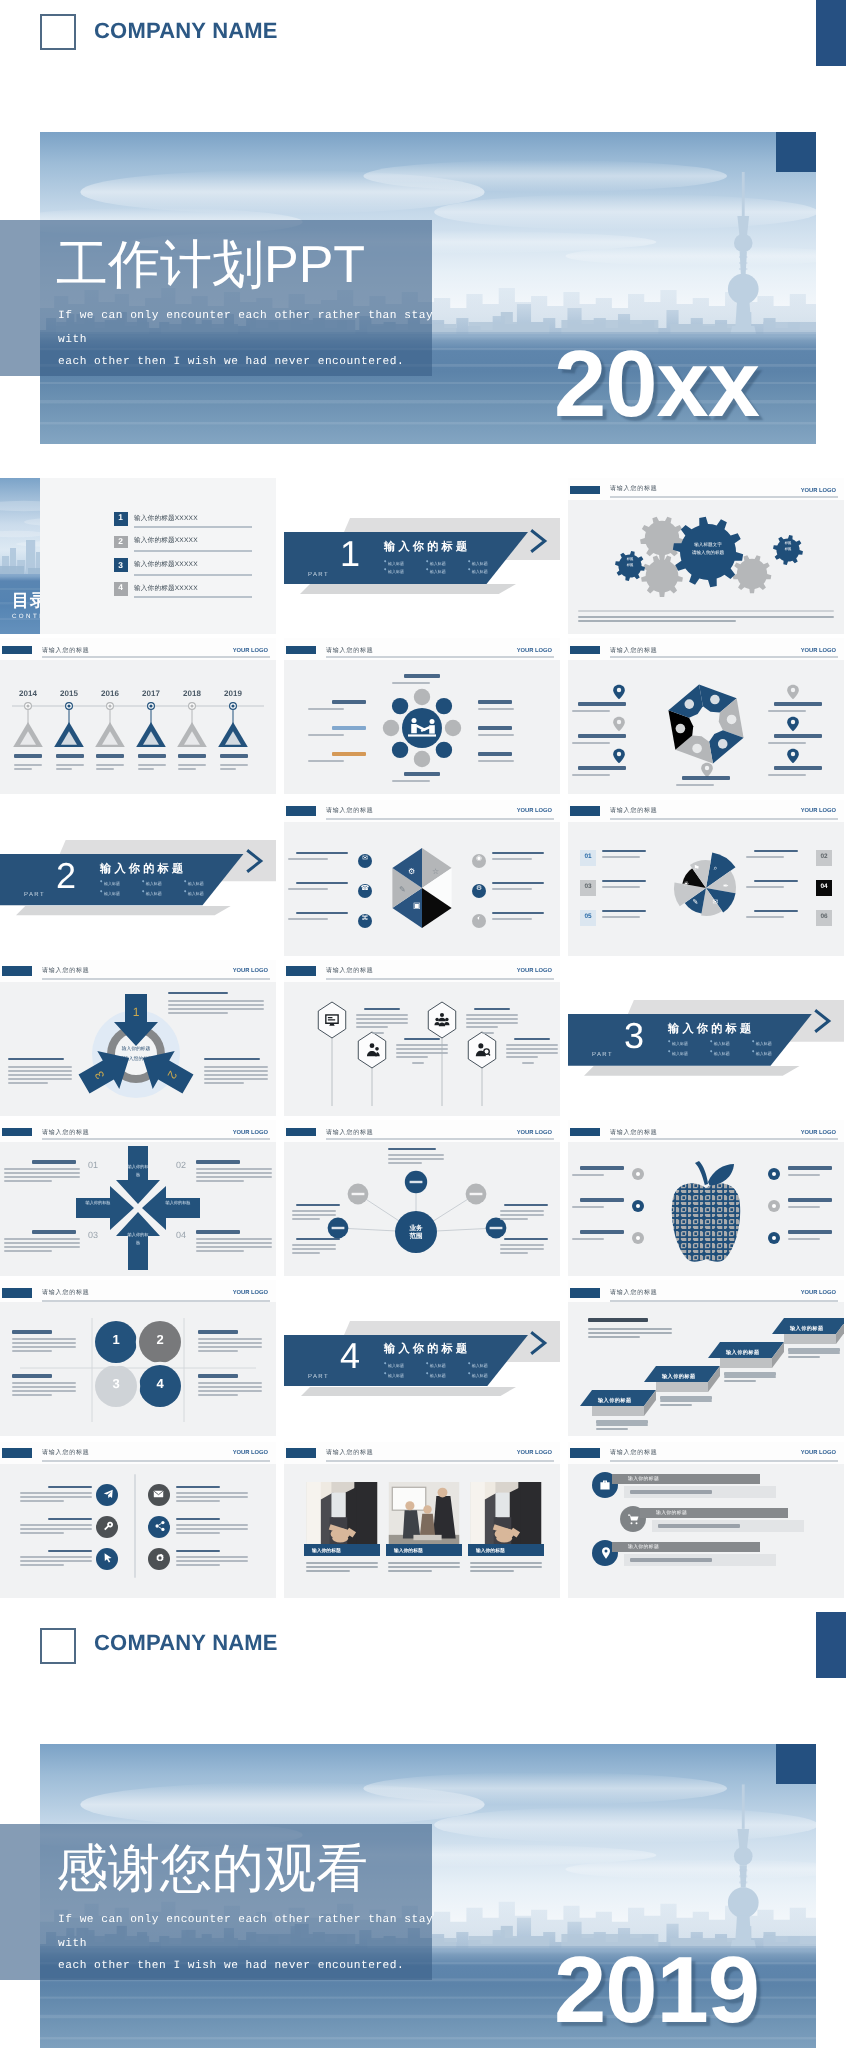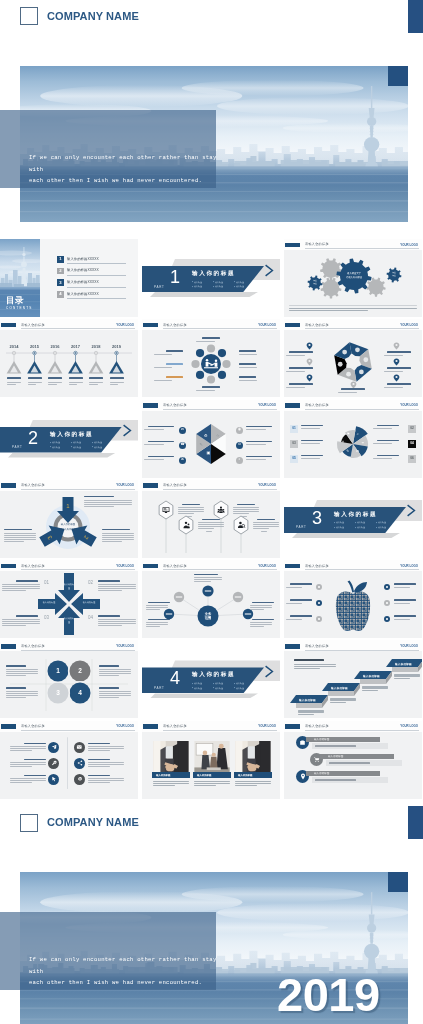--- a/index.html
+++ b/index.html
@@ -34,21 +34,21 @@
   .sh-blk{position:absolute;left:1px;top:3.6px;width:15px;height:4.6px;background:#1d4e79;}
   .sh-ttl{position:absolute;left:21px;top:3.4px;font-size:3px;color:#404e5a;letter-spacing:.4px;}
   .sh-logo{position:absolute;right:4px;top:3.6px;font-size:2.9px;color:#2e5f93;font-weight:bold;letter-spacing:0px;}
   .sh-line{position:absolute;left:21px;right:3px;top:9.2px;height:.5px;background:#ccd2d8;}
   .sbody{position:absolute;left:0;top:11px;width:138px;height:67px;background:#f1f2f3;}
 
   
   .fx{position:absolute;background:#9aa4ad;height:1.1px;border-radius:.5px;opacity:.85;}
 
   
-  .toc-img{position:absolute;left:0;top:0;width:40px;height:78px;overflow:hidden;}
+  .toc-img{position:absolute;left:0;top:0;width:20px;height:78px;overflow:hidden;}
   .toc-cap{position:absolute;left:6px;bottom:7px;color:#fff;}
   .toc-cap .cn{font-size:8.5px;font-weight:bold;letter-spacing:.5px;line-height:1;}
   .toc-cap .en{font-size:3.1px;letter-spacing:1.2px;margin-top:1.5px;}
   .toc-rows{position:absolute;left:57px;top:17px;width:69px;}
   .toc-row{position:relative;height:11.7px;}
   .toc-num{position:absolute;left:0;top:0;width:6.6px;height:6.6px;font-size:4.2px;color:#fff;
            display:flex;align-items:center;justify-content:center;font-weight:bold;line-height:1;}
   .toc-txt{position:absolute;left:10px;top:.8px;font-size:3.3px;color:#3d4a55;letter-spacing:.1px;white-space:nowrap;}
   .toc-ln{position:absolute;left:10px;right:0;top:7.3px;height:.6px;background:#b9c2cb;}
 
@@ -176,25 +176,27 @@
           <rect x="0" y="116" width="384" height="1.4"></rect>
         <rect x="0" y="125" width="384" height="1"></rect>
           <rect x="0" y="134" width="384" height="1.7"></rect>
         <rect x="0" y="145" width="384" height="1.2"></rect>
       </g>
       <rect x="0" y="100" width="384" height="2" fill="#8daac7" opacity=".55"></rect>
     </svg>
     <div class="hero-badge"></div>
   </div>
   <div class="hero-overlay"></div>
+  <div class="hero-title">工作计划PPT</div>
   <div class="hero-sub">
     <div>If we can only encounter each other rather than stay</div>
     <div>with</div>
     <div>each  other then I wish we had never encountered.</div>
   </div>
+  <div class="hero-year">20xx</div>
 
   <div class="grid" id="grid">
       <div class="srow">
         <div class="slide c0">
           <div style="position:absolute;inset:0;background:#f4f5f6">
             <div class="toc-img">
               <svg width="40" height="78" viewBox="0 0 40 78" preserveAspectRatio="none" style="position:absolute;left:0;top:0">
                 <defs>
                   <linearGradient id="tc1" x1="0" y1="0" x2="0" y2="1">
                     <stop offset="0" stop-color="#7ba3c8"></stop>
@@ -1300,20 +1302,21 @@
           <rect x="0" y="116" width="384" height="1.4"></rect>
         <rect x="0" y="125" width="384" height="1"></rect>
           <rect x="0" y="134" width="384" height="1.7"></rect>
         <rect x="0" y="145" width="384" height="1.2"></rect>
       </g>
       <rect x="0" y="100" width="384" height="2" fill="#8daac7" opacity=".55"></rect>
     </svg>
     <div class="hero-badge" style="right:0;width:20px;height:20px;background:#245080"></div>
   </div>
   <div class="hero-overlay" style="top:912px"></div>
+  <div class="hero-title" style="top:921px">感谢您的观看</div>
   <div class="hero-sub" style="top:954px">
     <div>If we can only encounter each other rather than stay</div>
     <div>with</div>
     <div>each  other then I wish we had never encountered.</div>
   </div>
   <div class="hero-year" style="top:971px">2019</div>
 
 
 </div>
 

